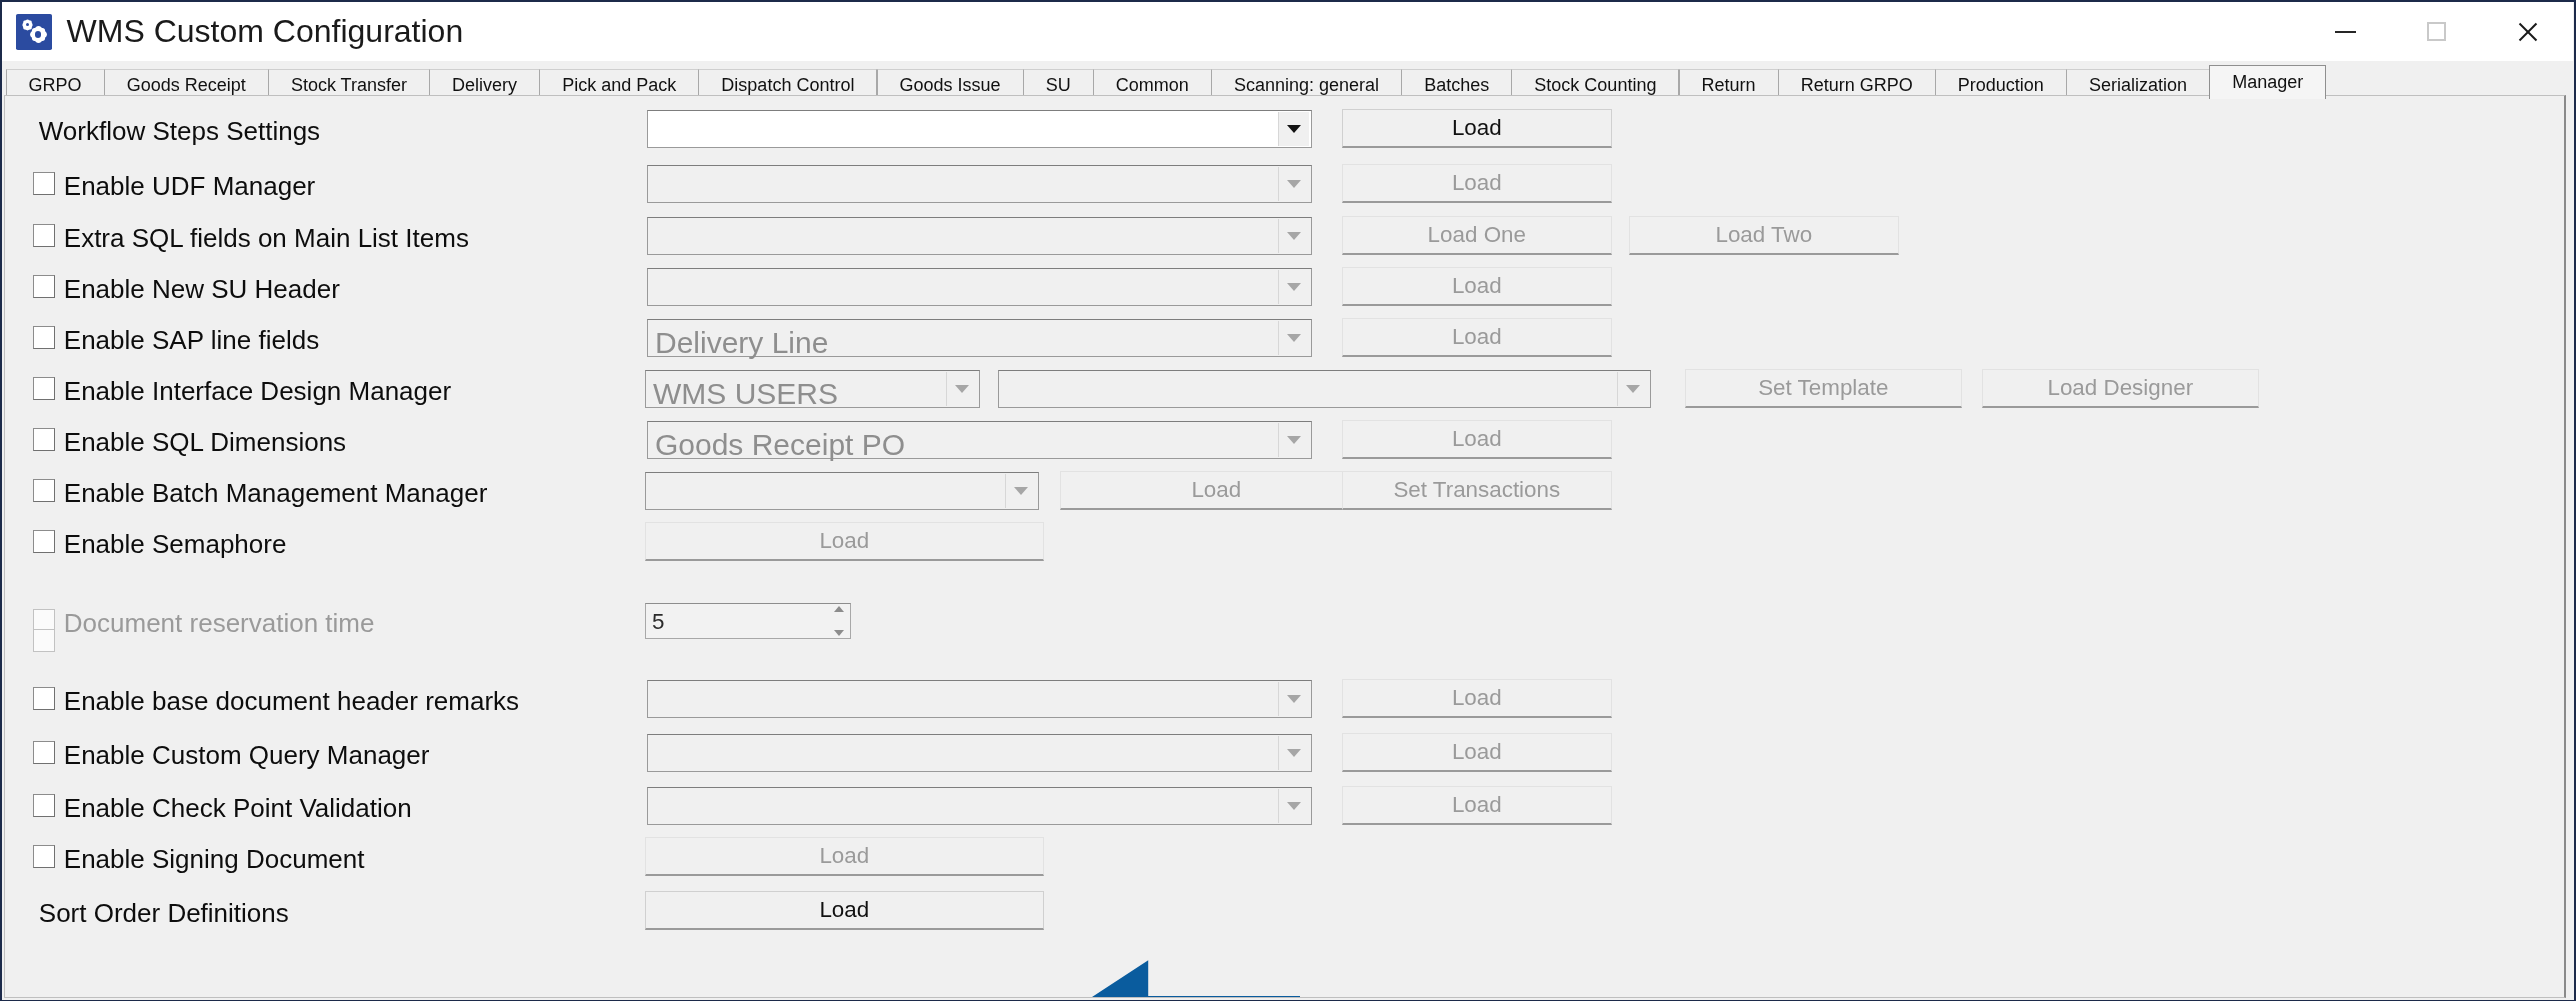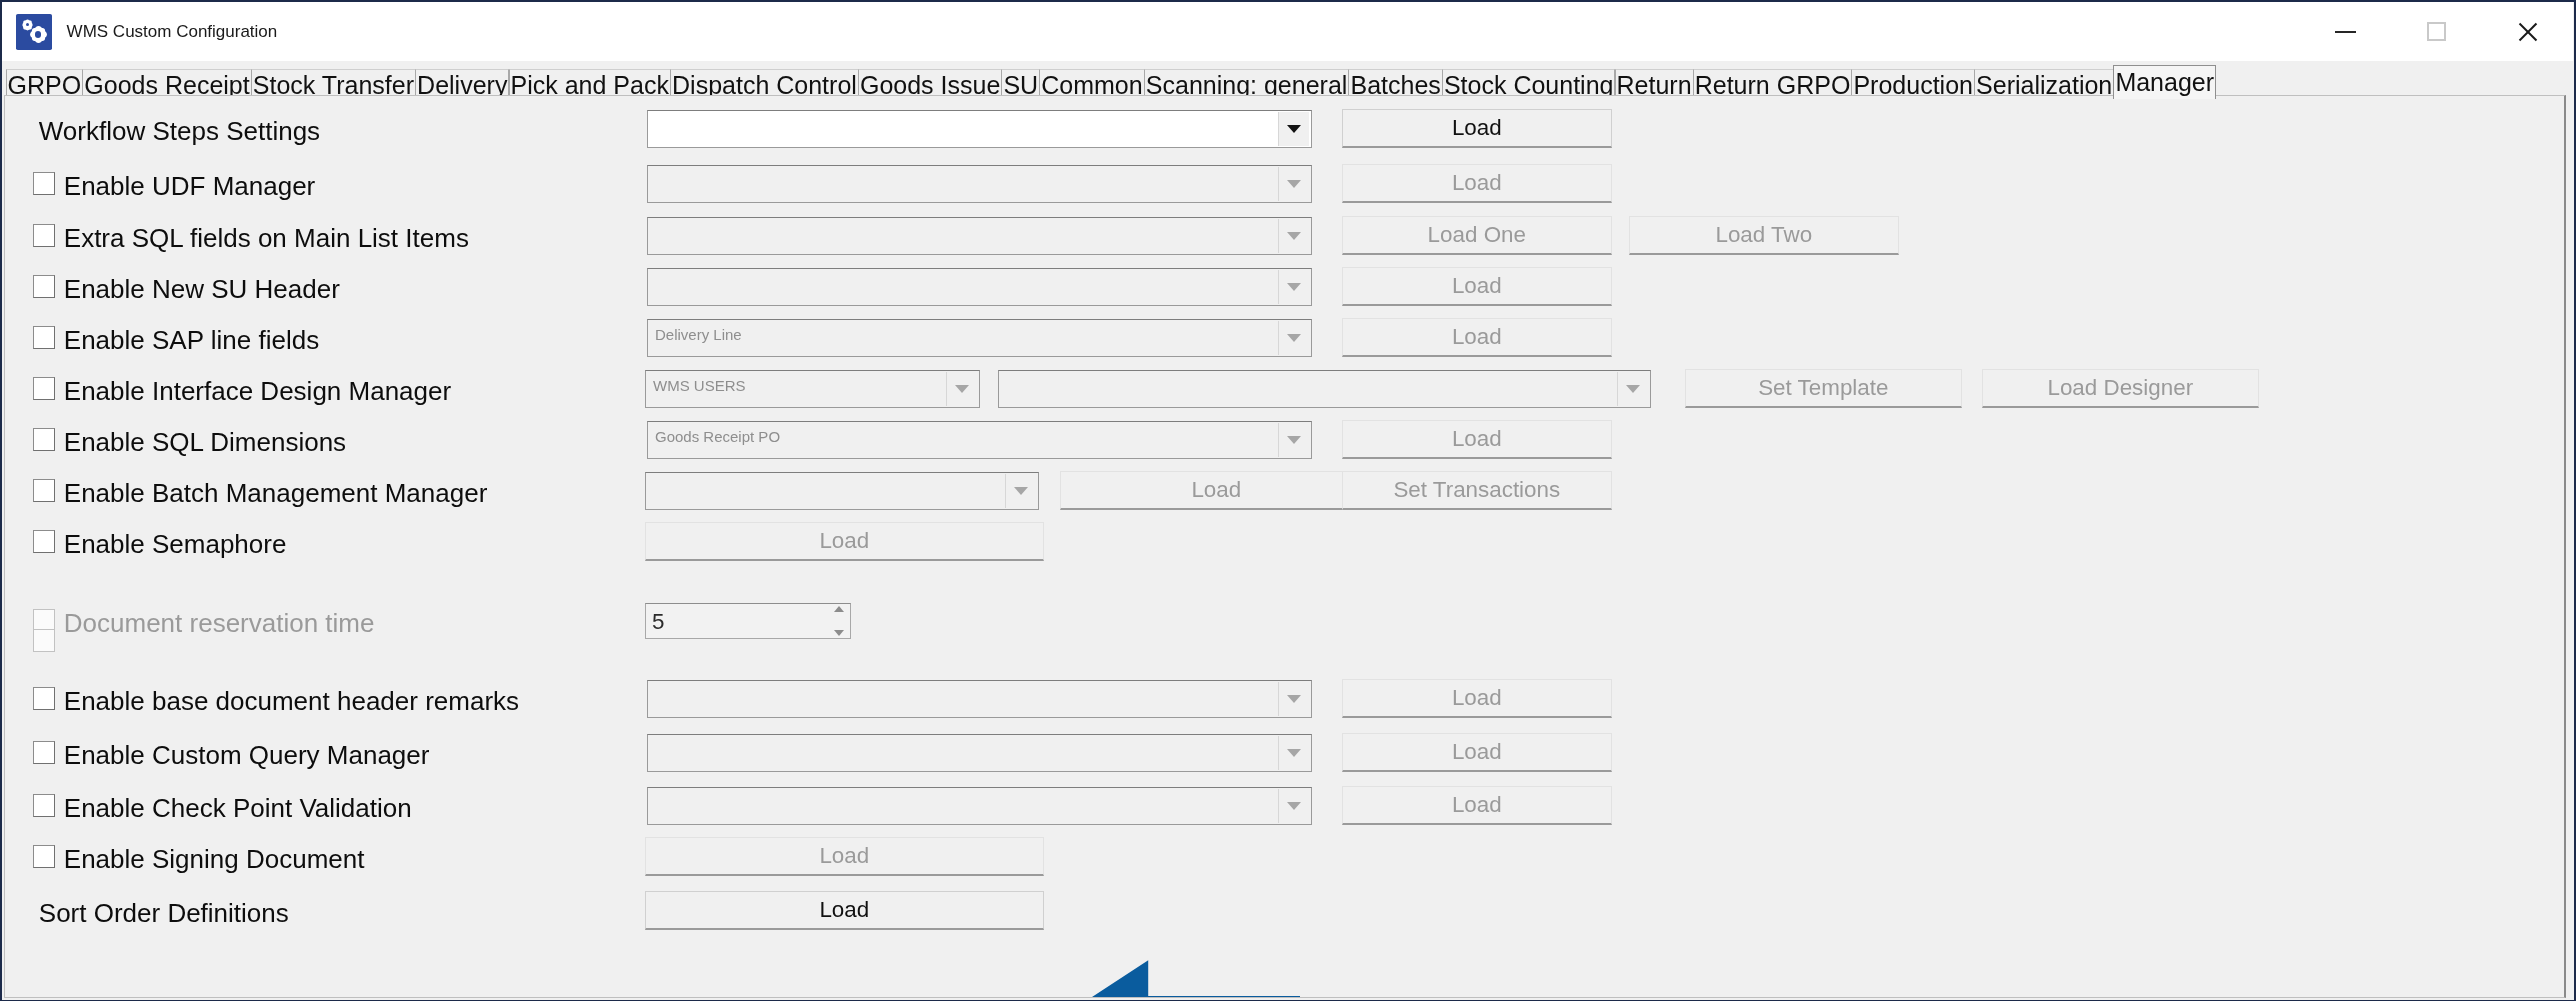--- a/index.html
+++ b/index.html
@@ -89,21 +89,21 @@
   .gear.small::after {
     content: "";
     position: absolute;
     left: 3.1px; top: 3.1px;
     width: 3.6px; height: 3.6px;
     background: #2b4ba0;
     border-radius: 50%;
   }
   .title-text {
     margin-left: 14.3px;
-    font-size: 17px;
+    font-size: 32px;
     color: #1a1a1a;
     white-space: nowrap;
   }
   .win-controls {
     margin-left: auto;
     display: flex;
     height: 59px;
   }
   .win-btn {
     width: 91px;
@@ -147,22 +147,22 @@
     height: 38px;
     background: #f0f0f0;
     display: flex;
     align-items: flex-end;
     padding-left: 3.6px;
     box-sizing: border-box;
   }
   .tab {
     height: 30px;
     line-height: 30px;
-    padding: 0 1px;
-    font-size: 25px;
+    padding: 0 22px;
+    font-size: 18px;
     color: #111111;
     white-space: nowrap;
     background: #f0f0f0;
     border-left: 0.9px solid #a8a8a8;
     border-right: 0.9px solid #a8a8a8;
     border-top: 0.9px solid #cfcfcf;
     margin-right: -0.9px;
     box-sizing: border-box;
     cursor: default;
   }
@@ -233,21 +233,21 @@
     border: 0.9px solid #9a9a9a;
     border-top: 1.8px solid #7d7d7d;
     box-sizing: border-box;
     cursor: default;
   }
   .combo.enabled { background: #ffffff; }
   .combo-text {
     position: absolute;
     left: 7.2px;
     top: 6.3px;
-    font-size: 15px;
+    font-size: 30px;
     color: #8e8e8e;
     white-space: nowrap;
     overflow: hidden;
   }
   .combo.enabled .combo-text { color: #111111; }
   .combo-arrow {
     position: absolute;
     right: 1.8px;
     top: 0.9px;
     bottom: 0.9px;

